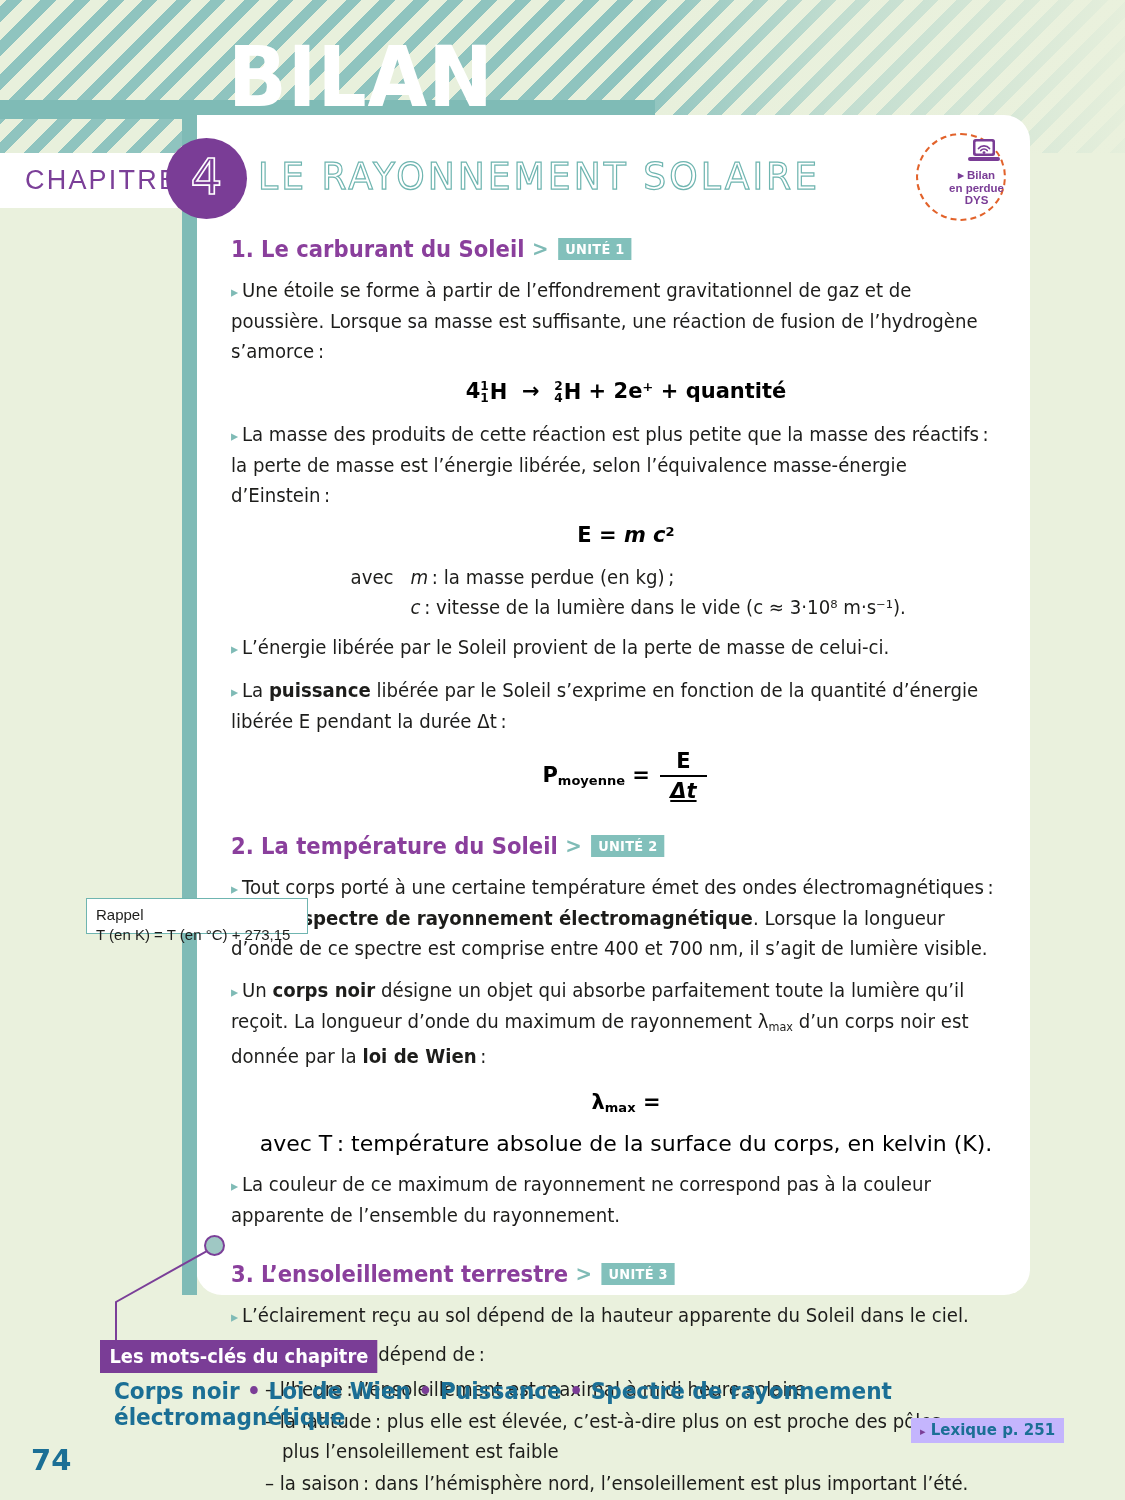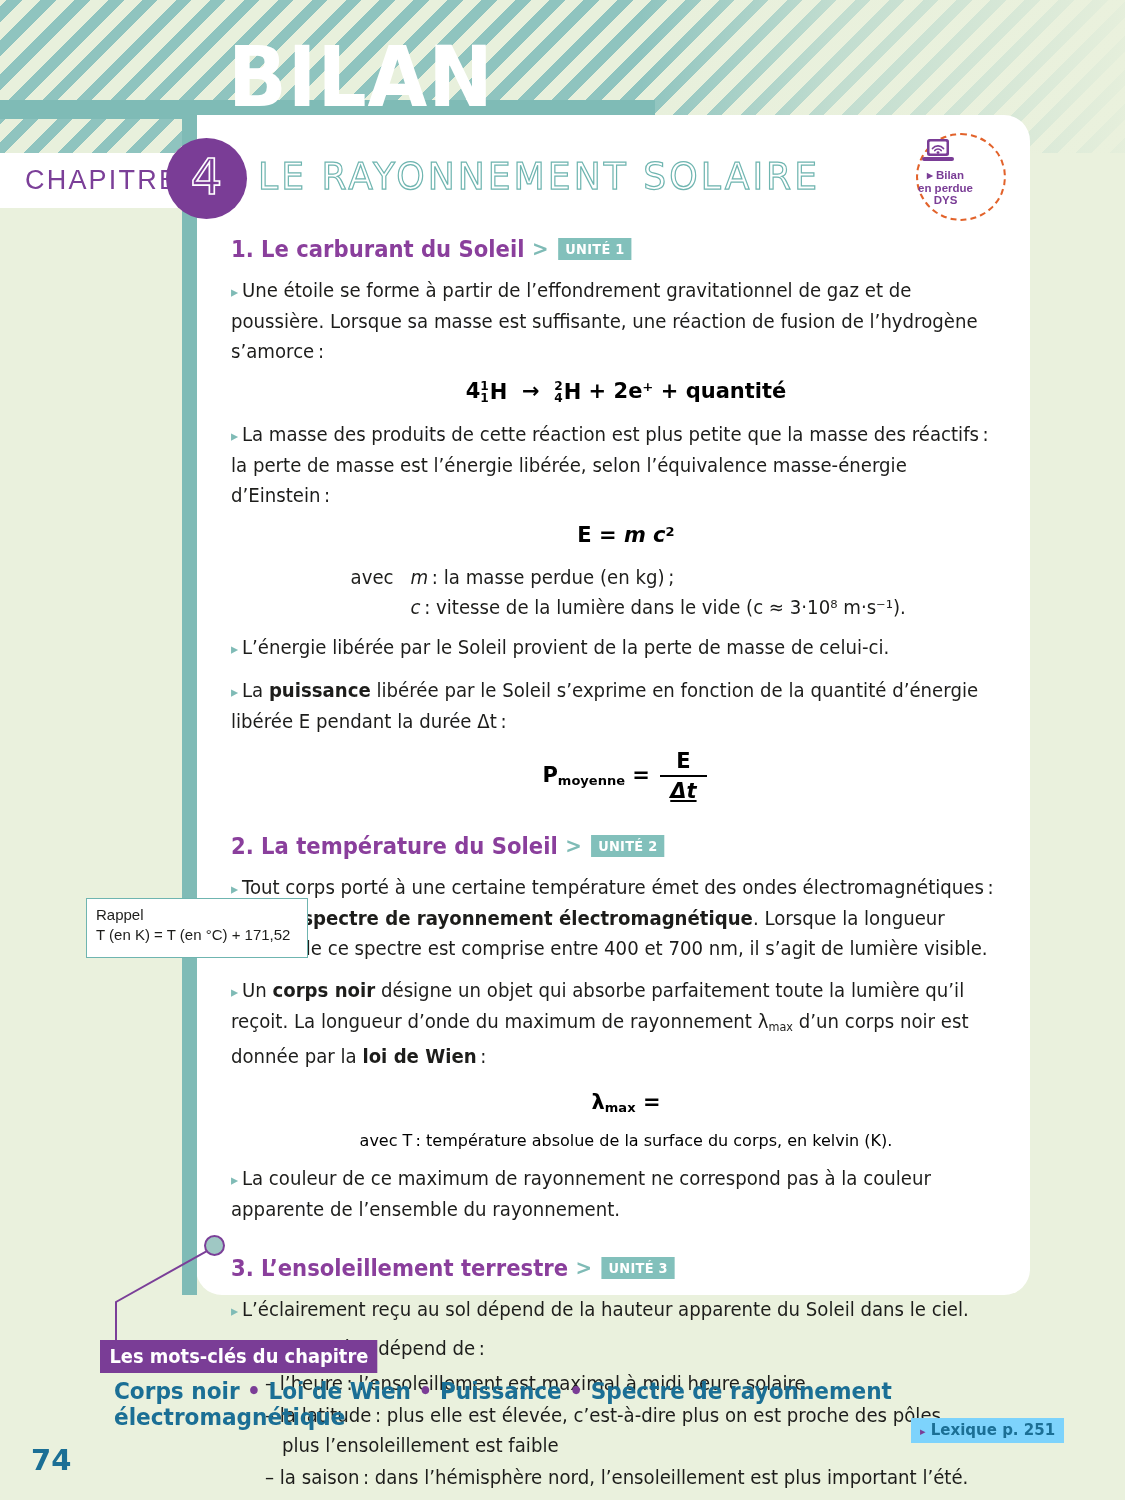--- a/index.html
+++ b/index.html
@@ -113,21 +113,21 @@
     transform-origin: left top;
   }
 
   
   .dys-badge {
     position: absolute; left: 916px; top: 133px;
     width: 90px; height: 88px;
     border: 2px dashed #e2622a;
     border-radius: 50%;
     display: flex; flex-direction: column;
-    align-items: flex-start; justify-content: flex-start;
+    align-items: flex-end; justify-content: flex-start;
     padding-top: 3px;
   }
   .dys-icon { width: 40px; height: 30px; position: relative; }
   .dys-text {
     font-size: 11.5px; line-height: 12.5px;
     color: #7a3d96; font-weight: bold;
     text-align: center; margin-top: 1px;
   }
 
   
@@ -176,21 +176,21 @@
     font-family: "DejaVu Sans", sans-serif;
     font-weight: bold;
     font-size: 21px;
     color: #000;
     text-align: center;
     margin: 0 0 16px 0;
   }
   .formula-left {
     text-align: left;
     font-weight: normal;
-    font-size: 16px;
+    font-size: 22px;
   }
   sub { font-size: 0.62em; vertical-align: -0.22em; }
   sup { font-size: 0.62em; vertical-align: 0.45em; }
 
   .nuc { display:inline-block; vertical-align: middle; position: relative; }
   .nuc .stack {
     display: inline-block; vertical-align: middle;
     font-size: 0.58em; line-height: 0.98em; text-align: right;
     margin-right: 1px;
   }
@@ -222,21 +222,21 @@
     line-height: 30px;
     color: #1d1d1b;
     transform: scaleX(0.945);
     transform-origin: left top;
   }
   .sublist div { text-indent: -18px; padding-left: 18px; margin-bottom: 2px; }
 
   
   .rappel {
     position: absolute; left: 86px; top: 898px;
-    width: 222px; height: 60px;
+    width: 222px; height: 36px;
     background: #ffffff;
     border: 1.6px solid #6fb5b0;
     padding: 6px 9px;
     font-family: "Liberation Sans", sans-serif;
     font-size: 15px;
     line-height: 20px;
     color: #1d1d1b;
   }
 
   
@@ -268,21 +268,21 @@
     font-family: "DejaVu Sans", sans-serif;
     font-weight: bold;
     font-size: 23px;
     color: #1b6f95;
     transform: scaleX(0.94);
     transform-origin: left top;
   }
   .kw-list .sep { color: #7a3d96; }
   .lexique {
     position: absolute; left: 911px; top: 1418px;
-    background: #7dd3fc;
+    background: #c4b5fd;
     color: #1b6f95;
     font-family: "DejaVu Sans", sans-serif;
     font-weight: bold;
     font-size: 15px;
     padding: 3px 9px 4px 9px;
   }
   .lexique .tri { color: #7a3d96; font-size: 11px; }
   .pagenum {
     position: absolute; left: 31px; top: 1443px;
     font-family: "DejaVu Sans", sans-serif;
@@ -430,21 +430,21 @@
     <div class="sublist">
       <div>– l’heure : l’ensoleillement est maximal à midi heure solaire</div>
       <div>– la latitude : plus elle est élevée, c’est-à-dire plus on est proche des pôles, plus l’ensoleillement est faible</div>
       <div>– la saison : dans l’hémisphère nord, l’ensoleillement est plus important l’été.</div>
     </div>
 
   </div>
 
   <div class="rappel">
     <div>Rappel</div>
-    <div>T (en K) = T (en °C) + 171,52</div>
+    <div>T (en K) = T (en °C) + 273,15</div>
   </div>
 
   <svg class="connector-line">
     <path d="M110 3 L12 58 L12 112" stroke="#7b3f98" stroke-width="2" fill="none"></path>
   </svg>
   <div class="connector-dot"></div>
 
   <div class="kw-badge">Les mots-clés du chapitre</div>
   <div class="kw-list">
     <span>Corps noir</span>

